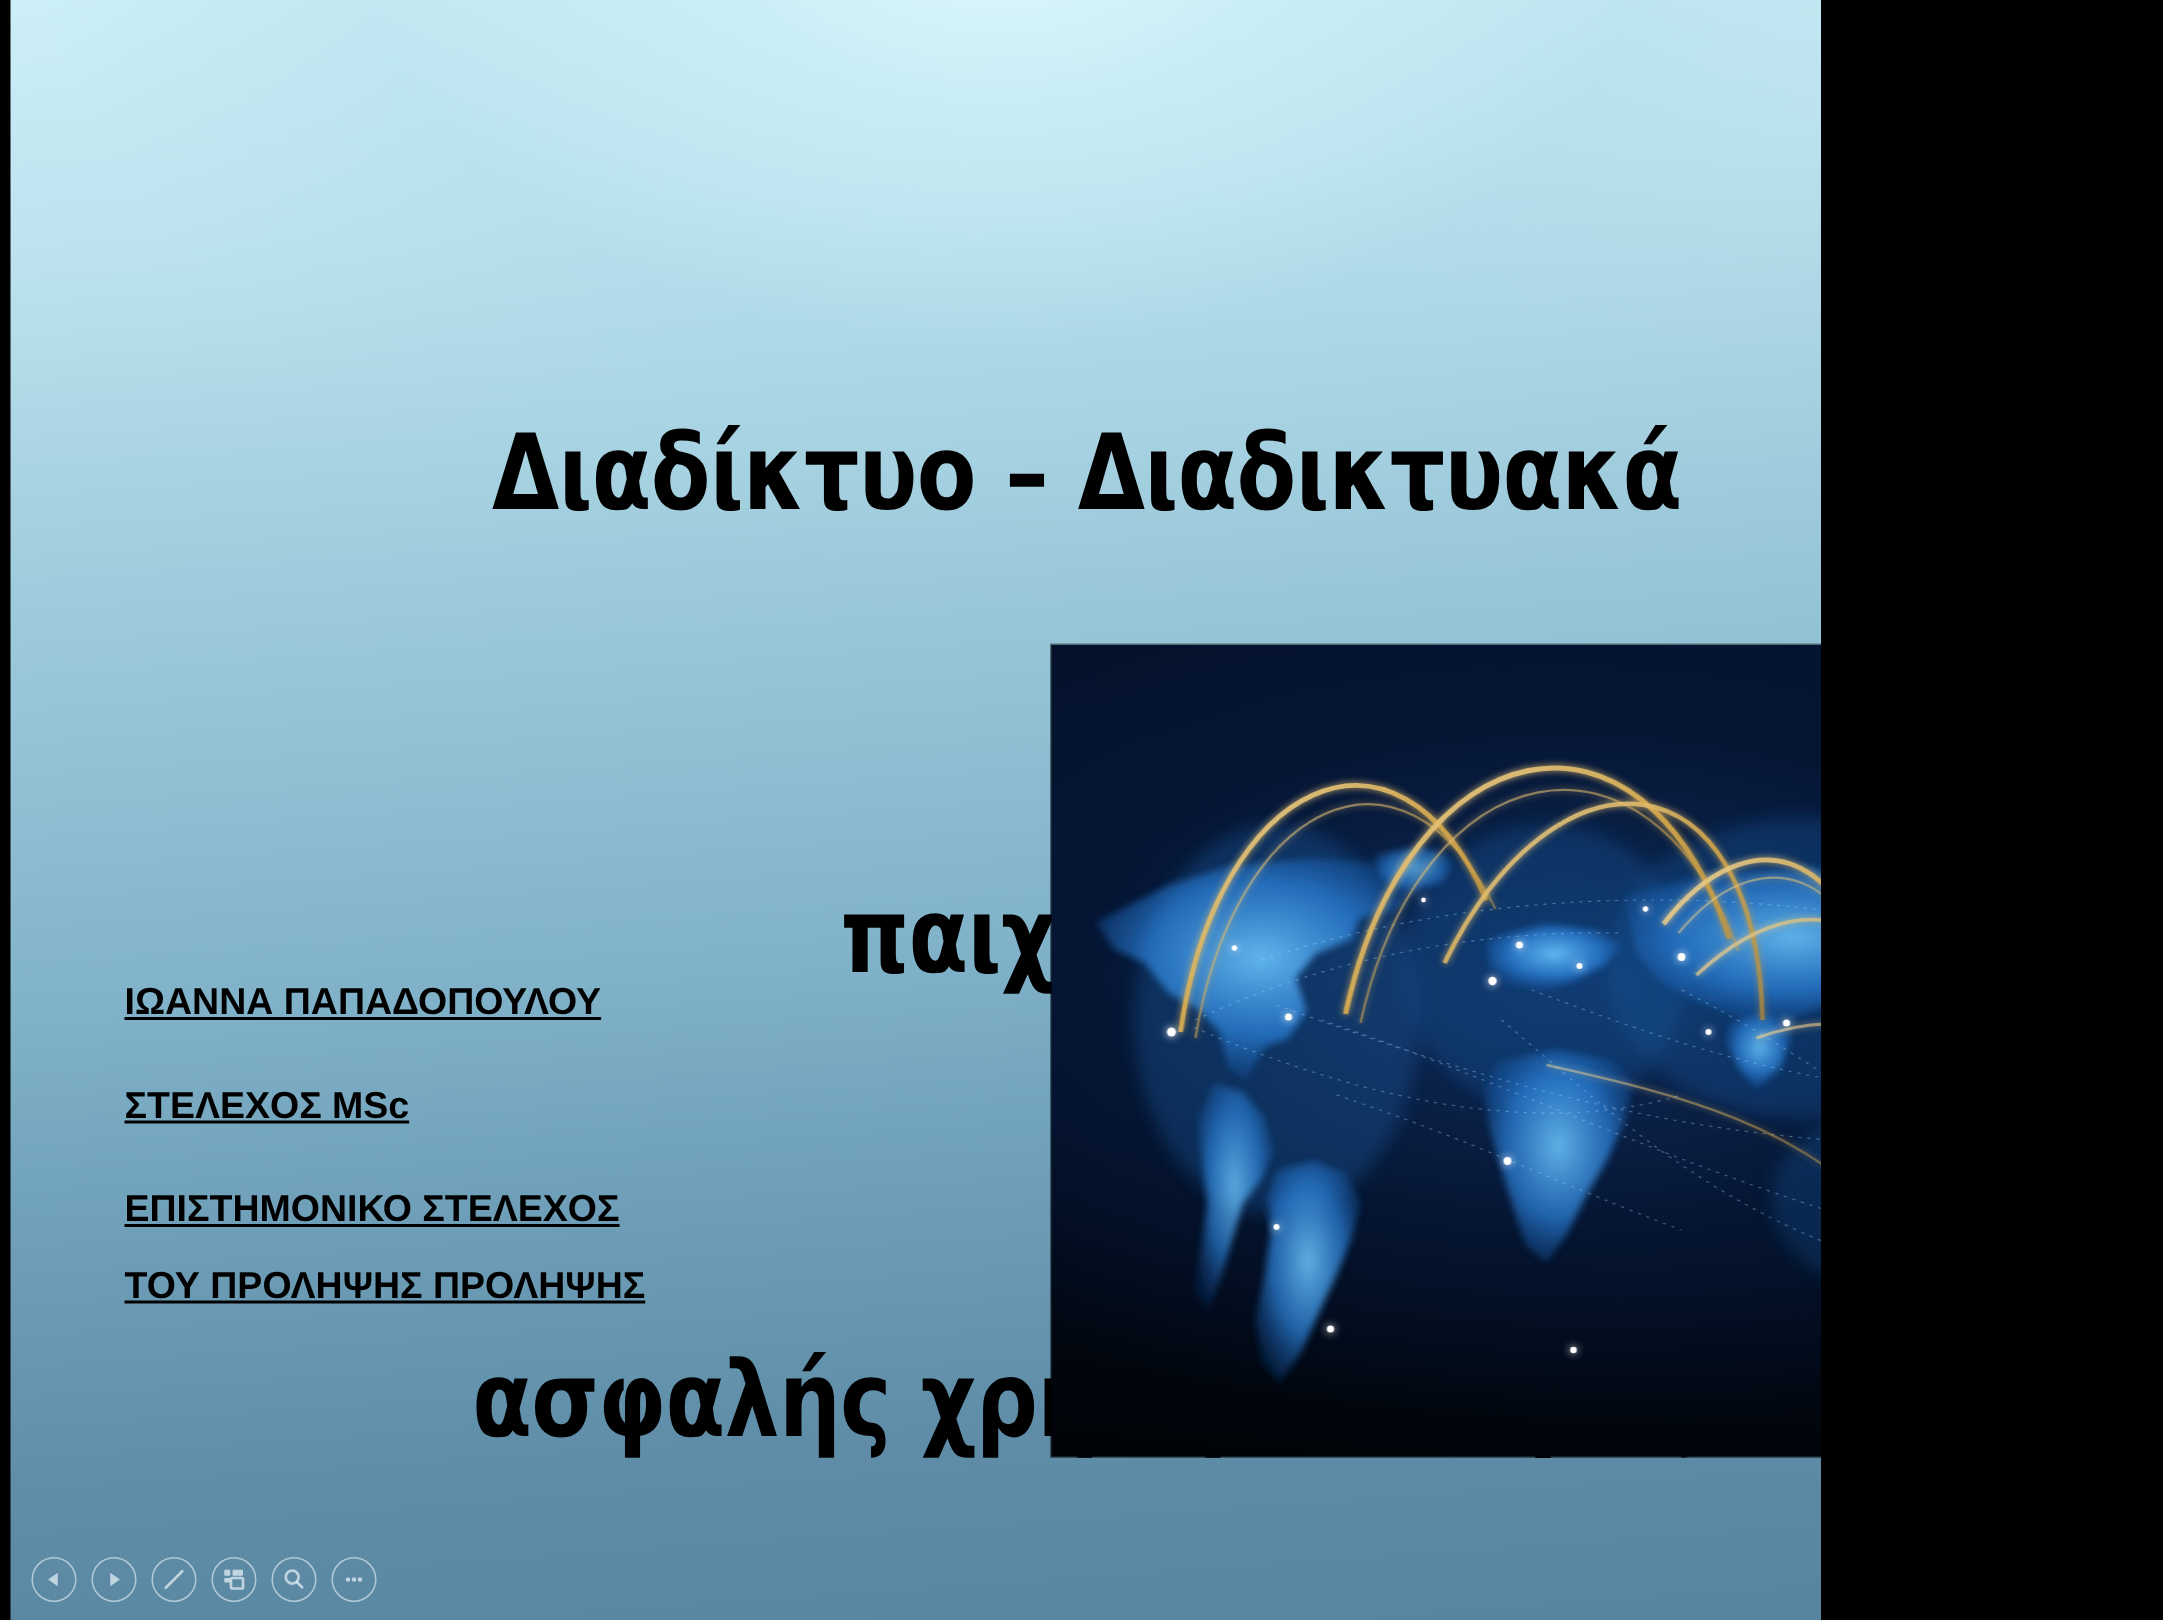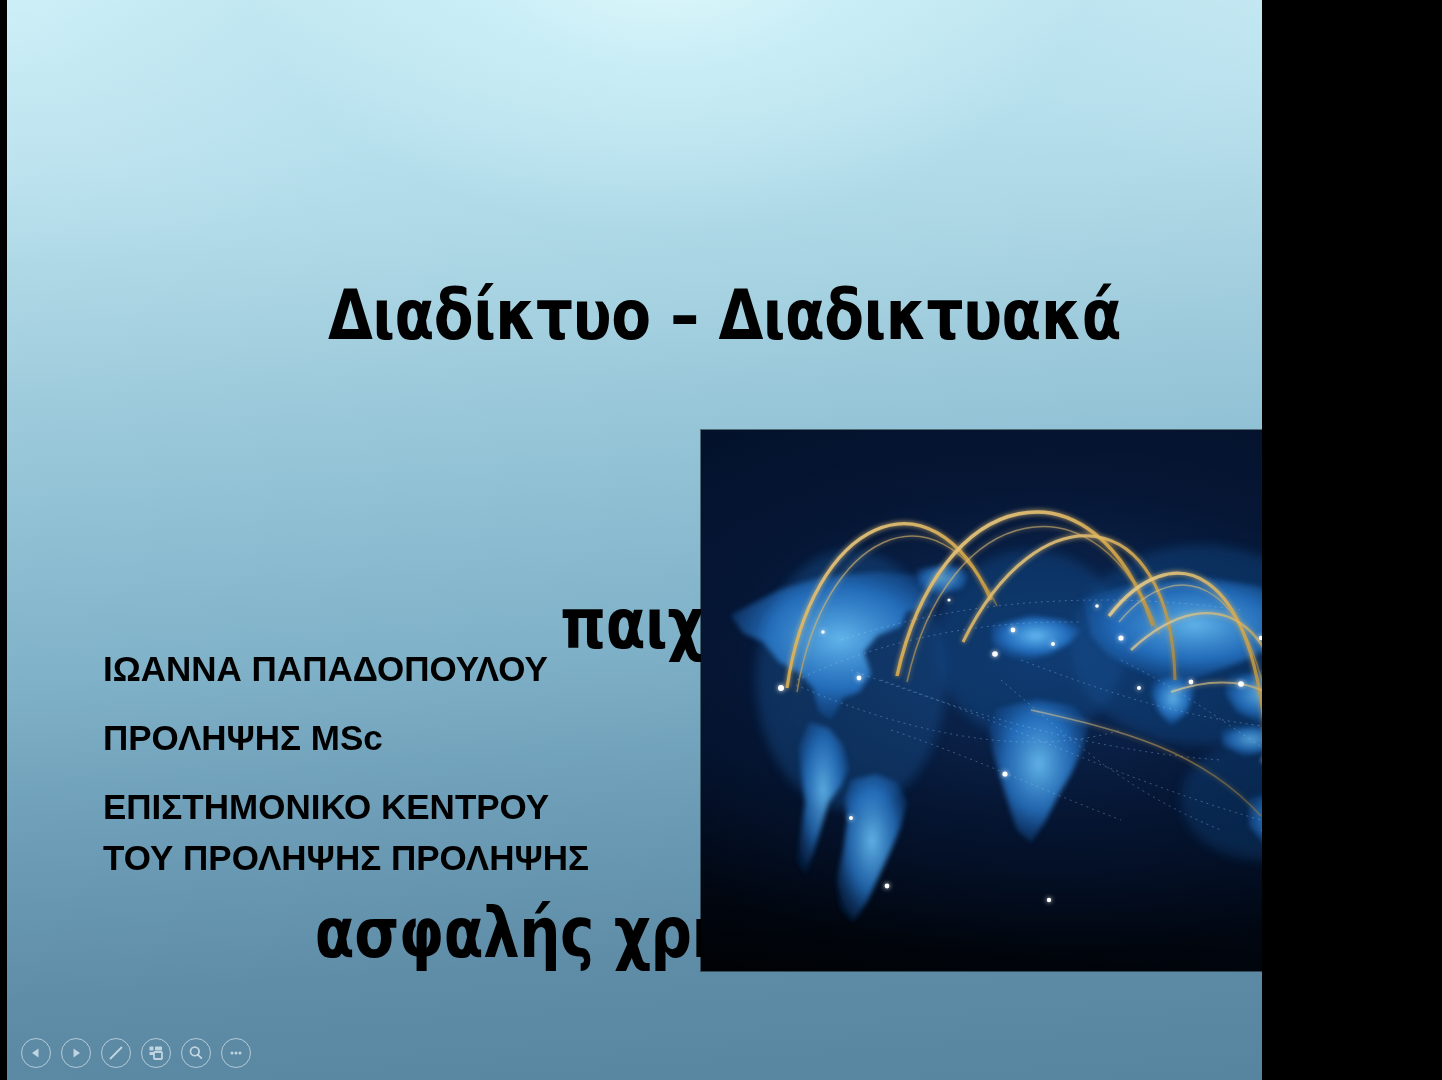--- a/index.html
+++ b/index.html
@@ -14,21 +14,20 @@
     font-family: "Liberation Sans", sans-serif;
   }
 
   
   #slide-viewer {
     position: relative;
     width: 1214px;
     height: 1080px;
     background: #000000;
     overflow: hidden;
-    padding-left: 48px;
   }
 
   #slide-canvas {
     position: absolute;
     left: 7px;
     top: 0px;
     width: 1435px;
     height: 1080px;
     overflow: hidden;
     
@@ -65,28 +64,29 @@
     font-family: "DejaVu Sans Condensed", "Liberation Sans Narrow", "Liberation Sans", sans-serif;
     transform: scaleX(0.92);
     transform-origin: center top;
     white-space: pre;
   }
   .title-line { display: block; }
 
   
   #author-block {
     position: absolute;
-    left: 96px;
+    left: 76px;
     top: 634px;
     width: 600px;
     color: #000000;
     font-weight: bold;
-    font-size: 35px;
+    font-size: 25px;
     line-height: 69px;
     font-family: "Liberation Sans", sans-serif;
+    text-decoration: underline;
   }
   .author-line { display: block; white-space: nowrap; }
   #author-role-line-2 { margin-top: -18px; }
 
   
   #world-map-figure {
     position: absolute;
     left: 694px;
     top: 430px;
     width: 692px;
@@ -146,22 +146,22 @@
   <div id="slide-canvas">
 
     <div id="title-block">
       <span class="title-line">Διαδίκτυο – Διαδικτυακά</span>
       <span class="title-line">παιχνίδια:</span>
       <span class="title-line">ασφαλής χρήση - εθισμός</span>
     </div>
 
     <div id="author-block">
       <span class="author-line">ΙΩΑΝΝΑ ΠΑΠΑΔΟΠΟΥΛΟΥ</span>
-      <span class="author-line">ΠΡΟΛΗΨΗΣ MSc</span>
-      <span class="author-line">ΕΠΙΣΤΗΜΟΝΙΚΟ ΚΕΝΤΡΟΥ</span>
+      <span class="author-line">ΣΤΕΛΕΧΟΣ MSc</span>
+      <span class="author-line">ΕΠΙΣΤΗΜΟΝΙΚΟ ΣΤΕΛΕΧΟΣ</span>
       <span class="author-line" id="author-role-line-2">ΤΟΥ ΠΡΟΛΗΨΗΣ ΠΡΟΛΗΨΗΣ</span>
     </div>
 
     <div id="world-map-figure">
       <div id="world-map-canvas"></div>
       <svg id="world-map-svg" viewBox="0 0 692 541" preserveAspectRatio="none">
         <defs>
           <radialGradient id="gGlowLand" cx="50%" cy="45%" r="62%">
             <stop offset="0%" stop-color="#6ec8ff" stop-opacity="0.95"></stop>
             <stop offset="55%" stop-color="#2d86e0" stop-opacity="0.75"></stop>

